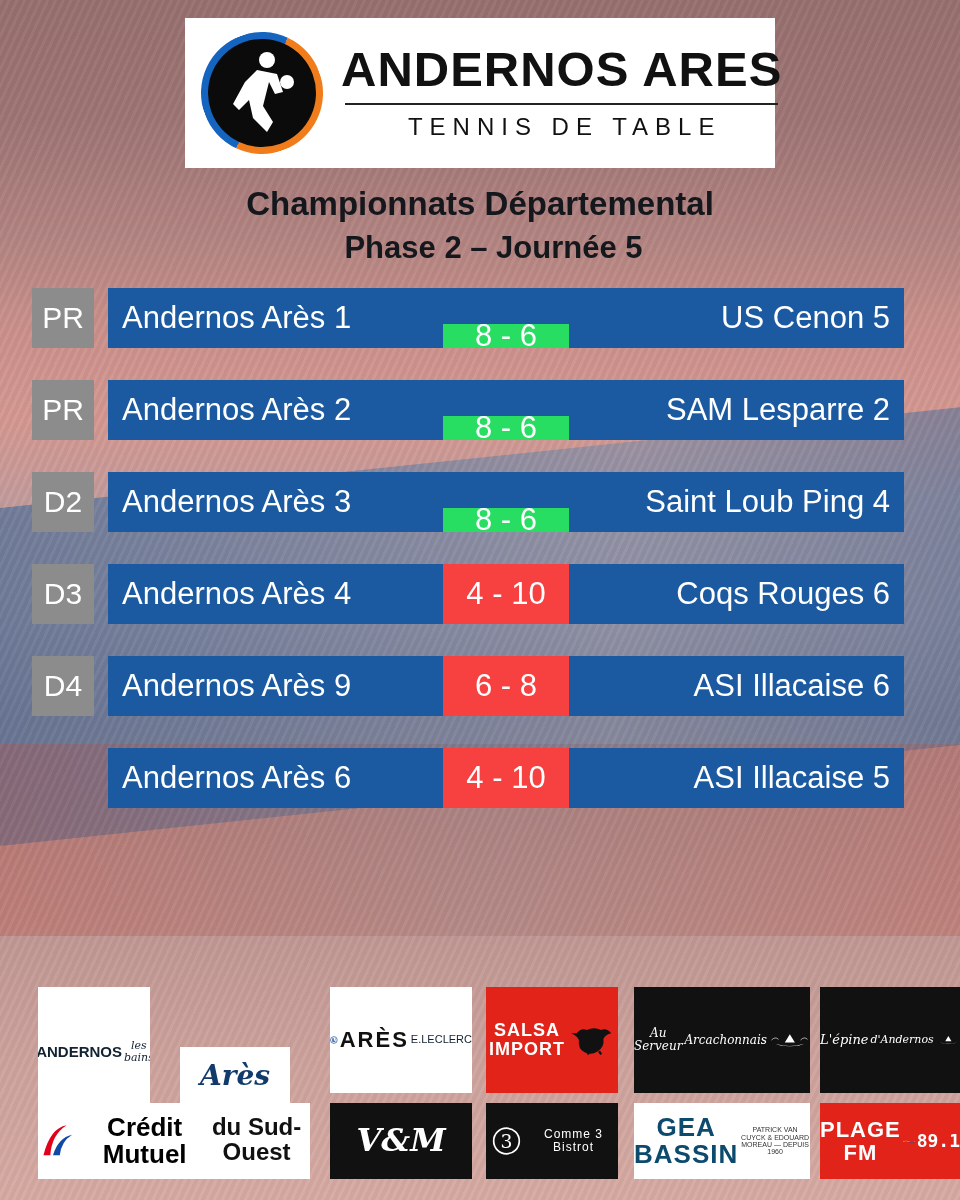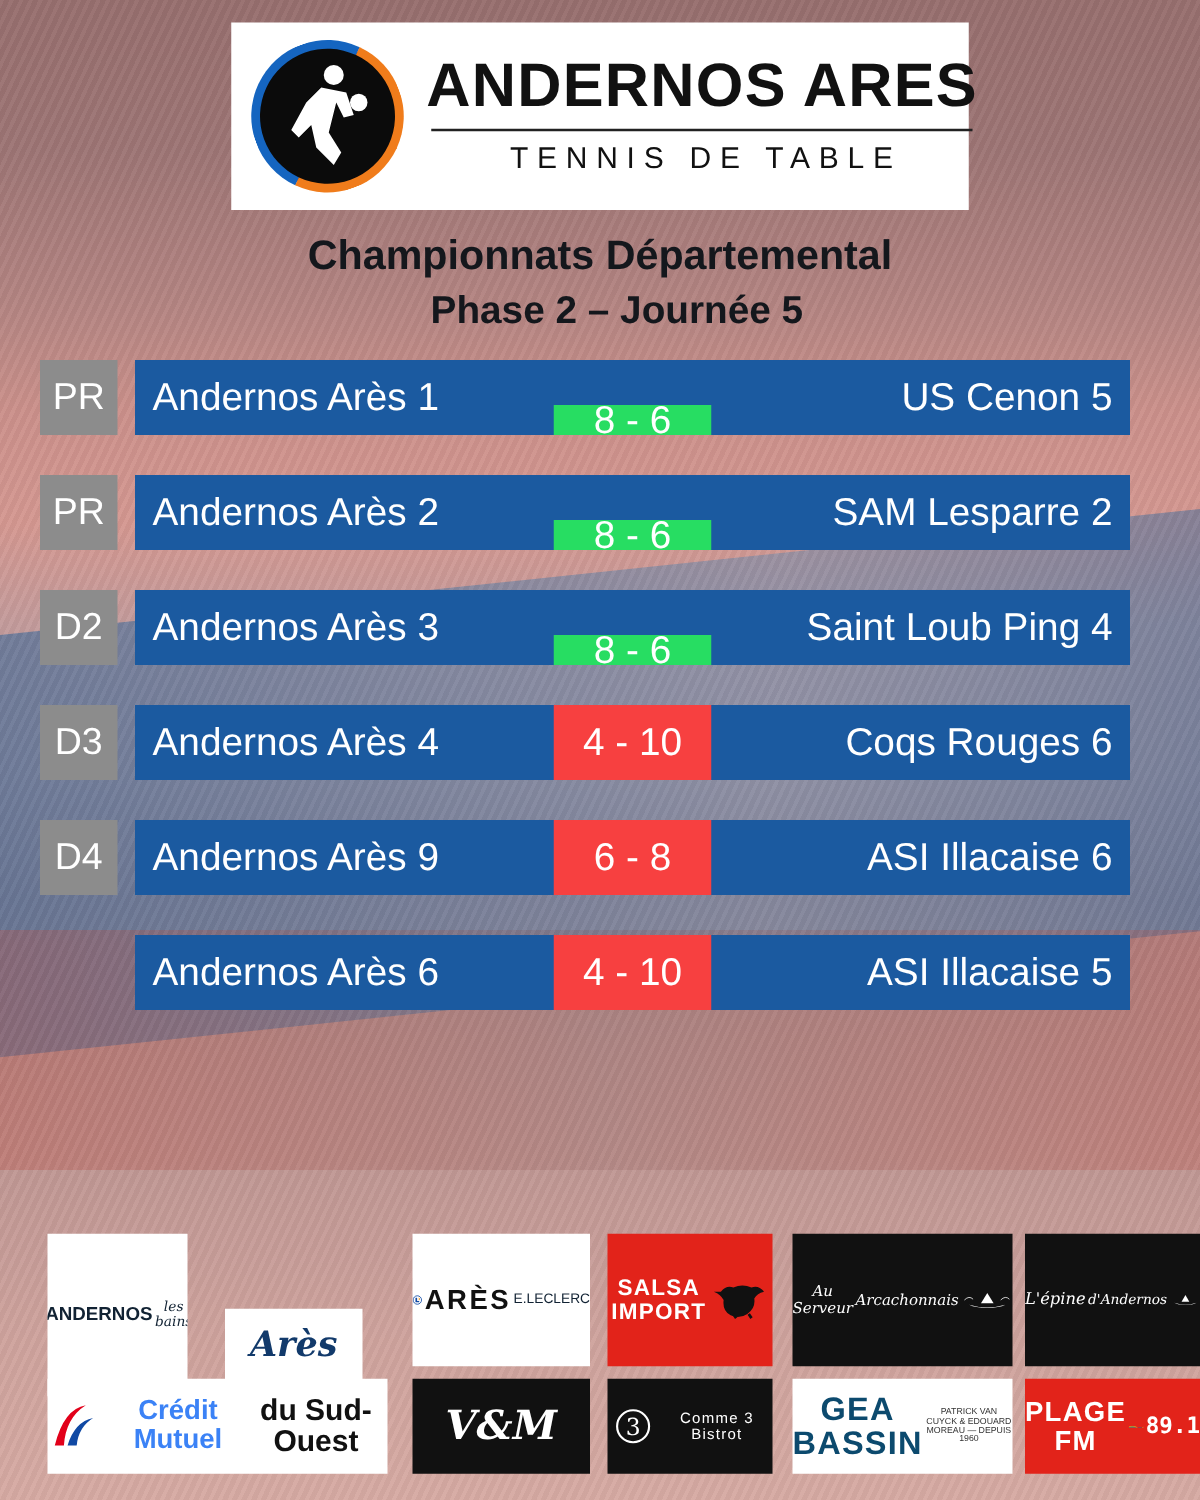--- a/index.html
+++ b/index.html
@@ -408,21 +408,21 @@
         <path d="M56 6 l14 24 h-28 Z" fill="#ffffff"></path>
       </svg>
     </div>
 
     <div class="sp sp-white sp-credit">
       <svg width="62" height="58" viewBox="0 0 62 58">
         <path d="M8 50 q10 -40 34 -44 q-22 14 -24 44 Z" fill="#e2001a"></path>
         <path d="M22 50 q8 -26 28 -30 q-16 10 -18 30 Z" fill="#1049a4"></path>
       </svg>
       <div class="stack" style="align-items:flex-start;padding-left:8px">
-        <div class="t1" style="font-size:22px;color:#3b82f6">Crédit Mutuel</div>
+        <div class="t1" style="font-size:26px;color:#000000">Crédit Mutuel</div>
         <div class="t1" style="font-size:24px;color:#111">du Sud-Ouest</div>
       </div>
     </div>
 
     <div class="sp sp-dark sp-vm stack">
       <div class="t1 script" style="font-size:32px">V&amp;M</div>
     </div>
 
     <div class="sp sp-dark sp-bistrot stack">
       <svg width="48" height="34" viewBox="0 0 48 34">

